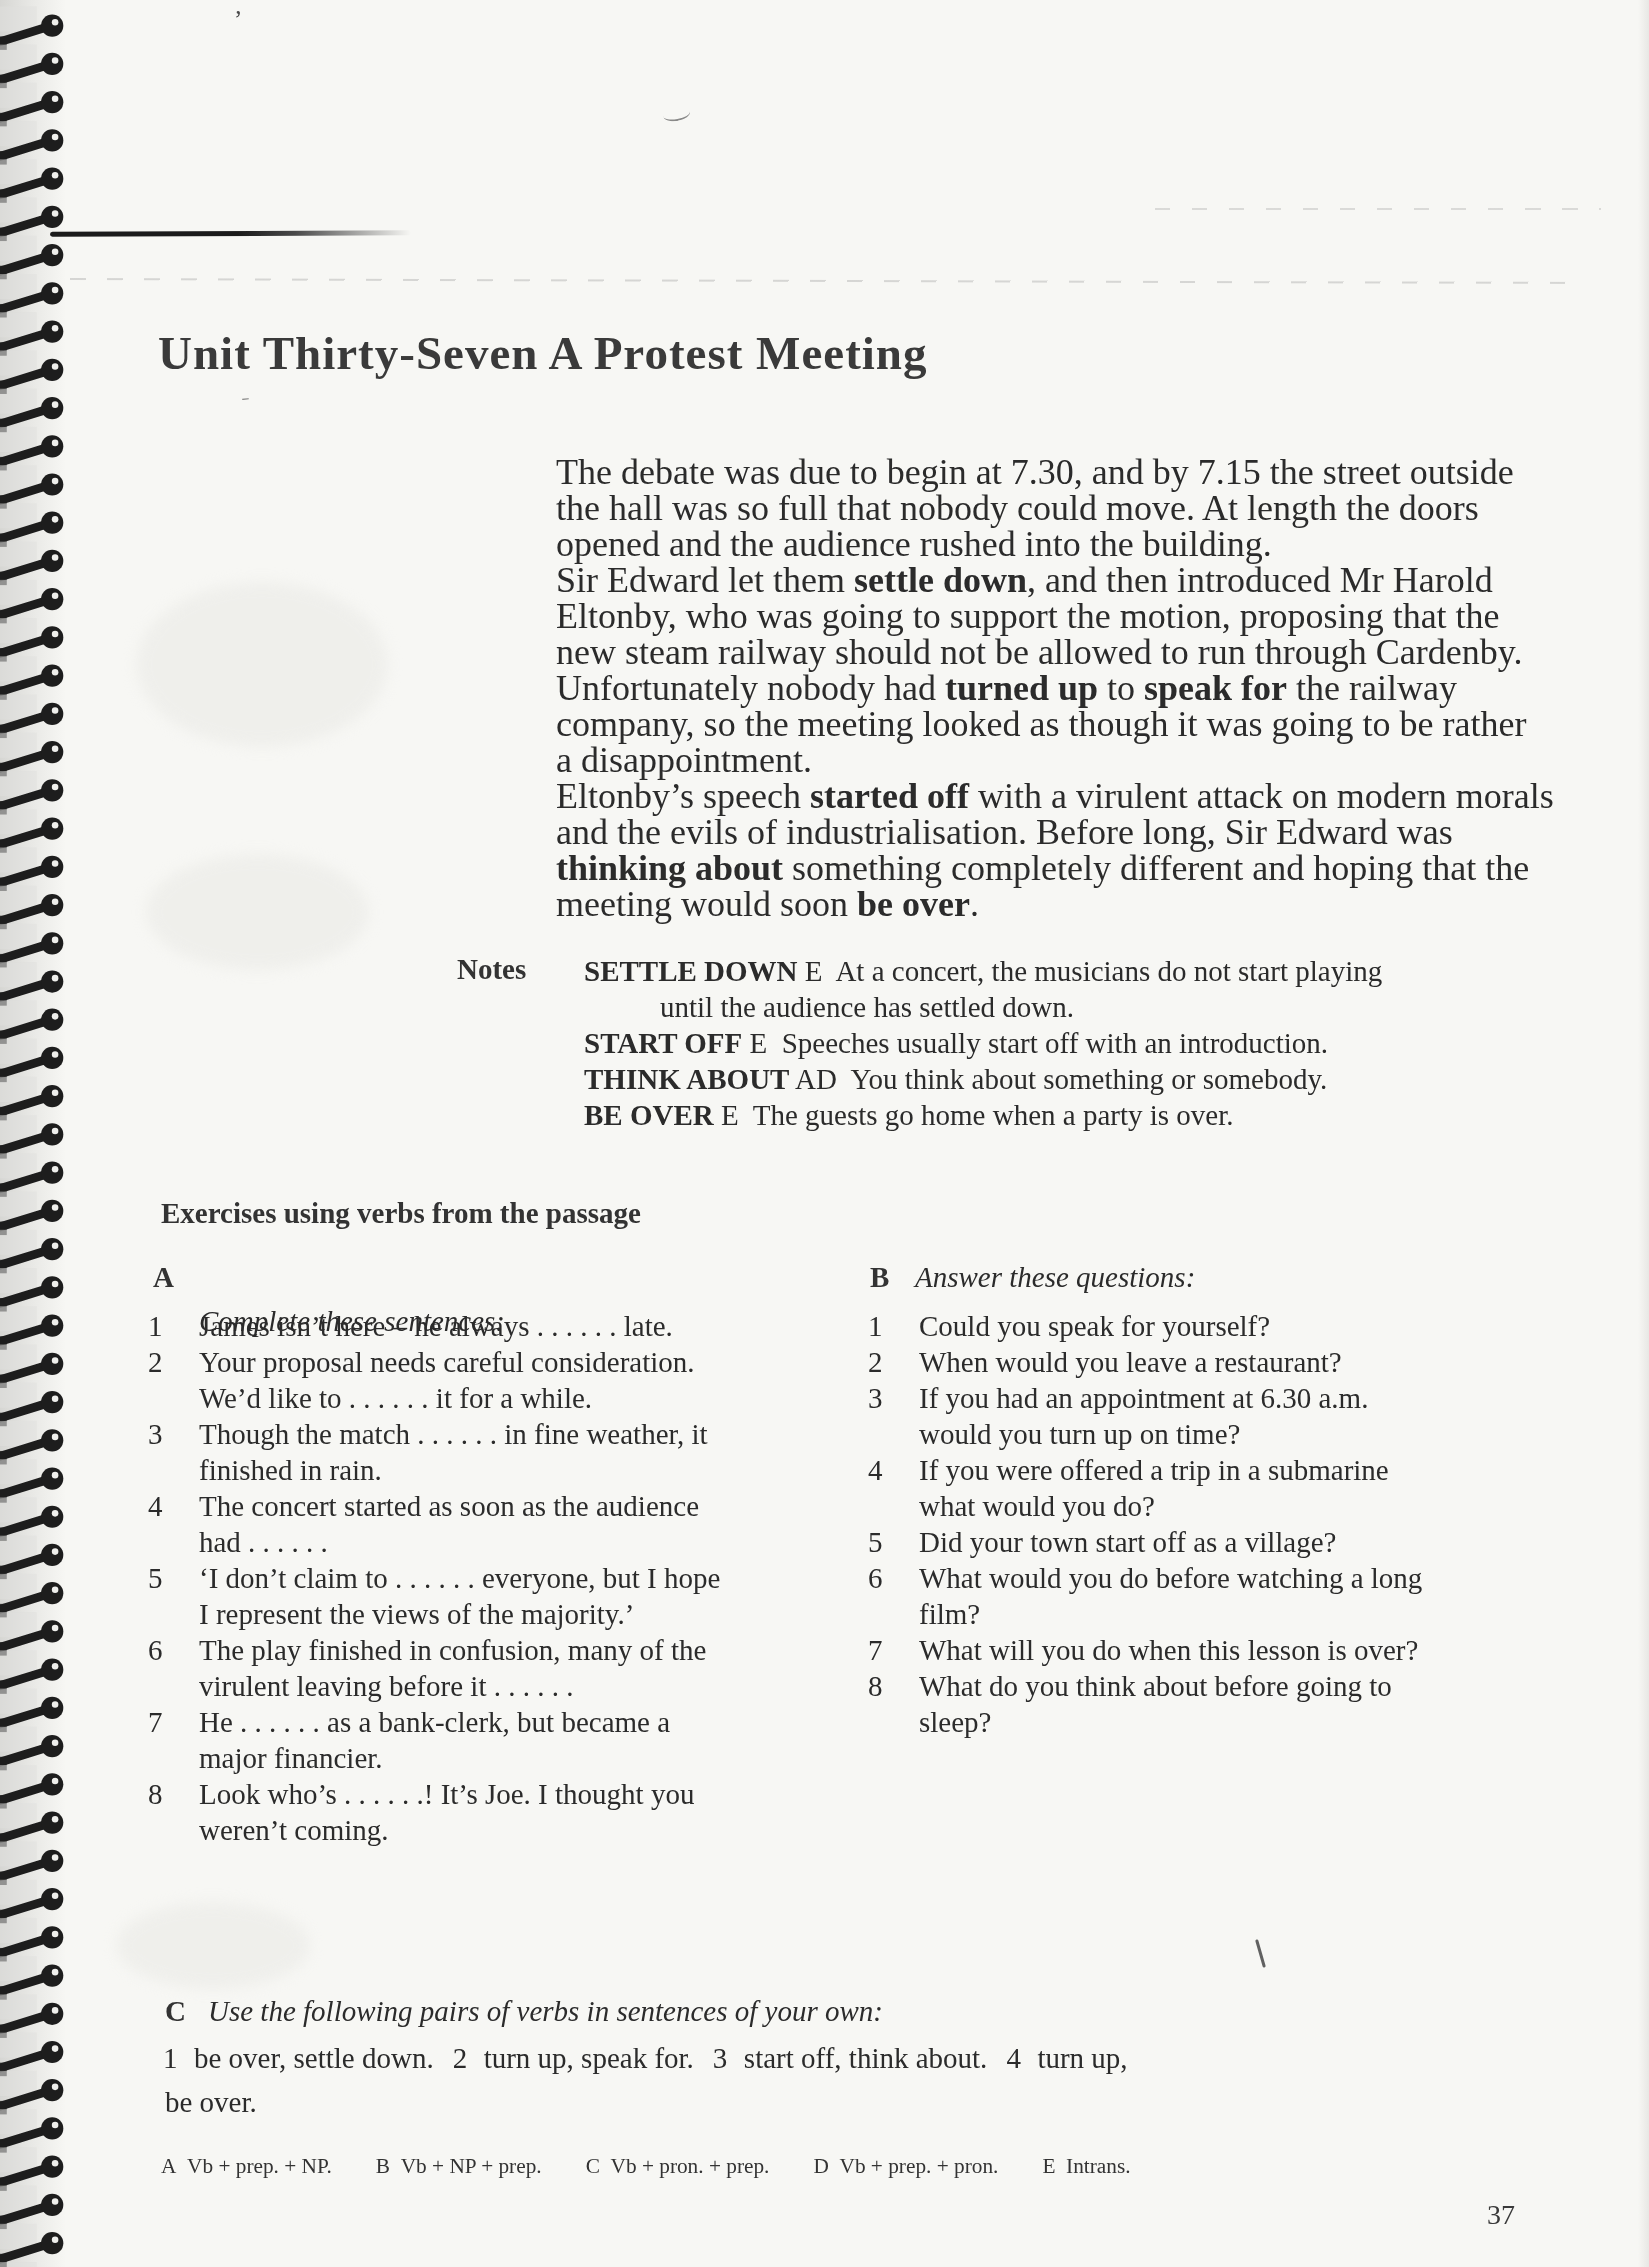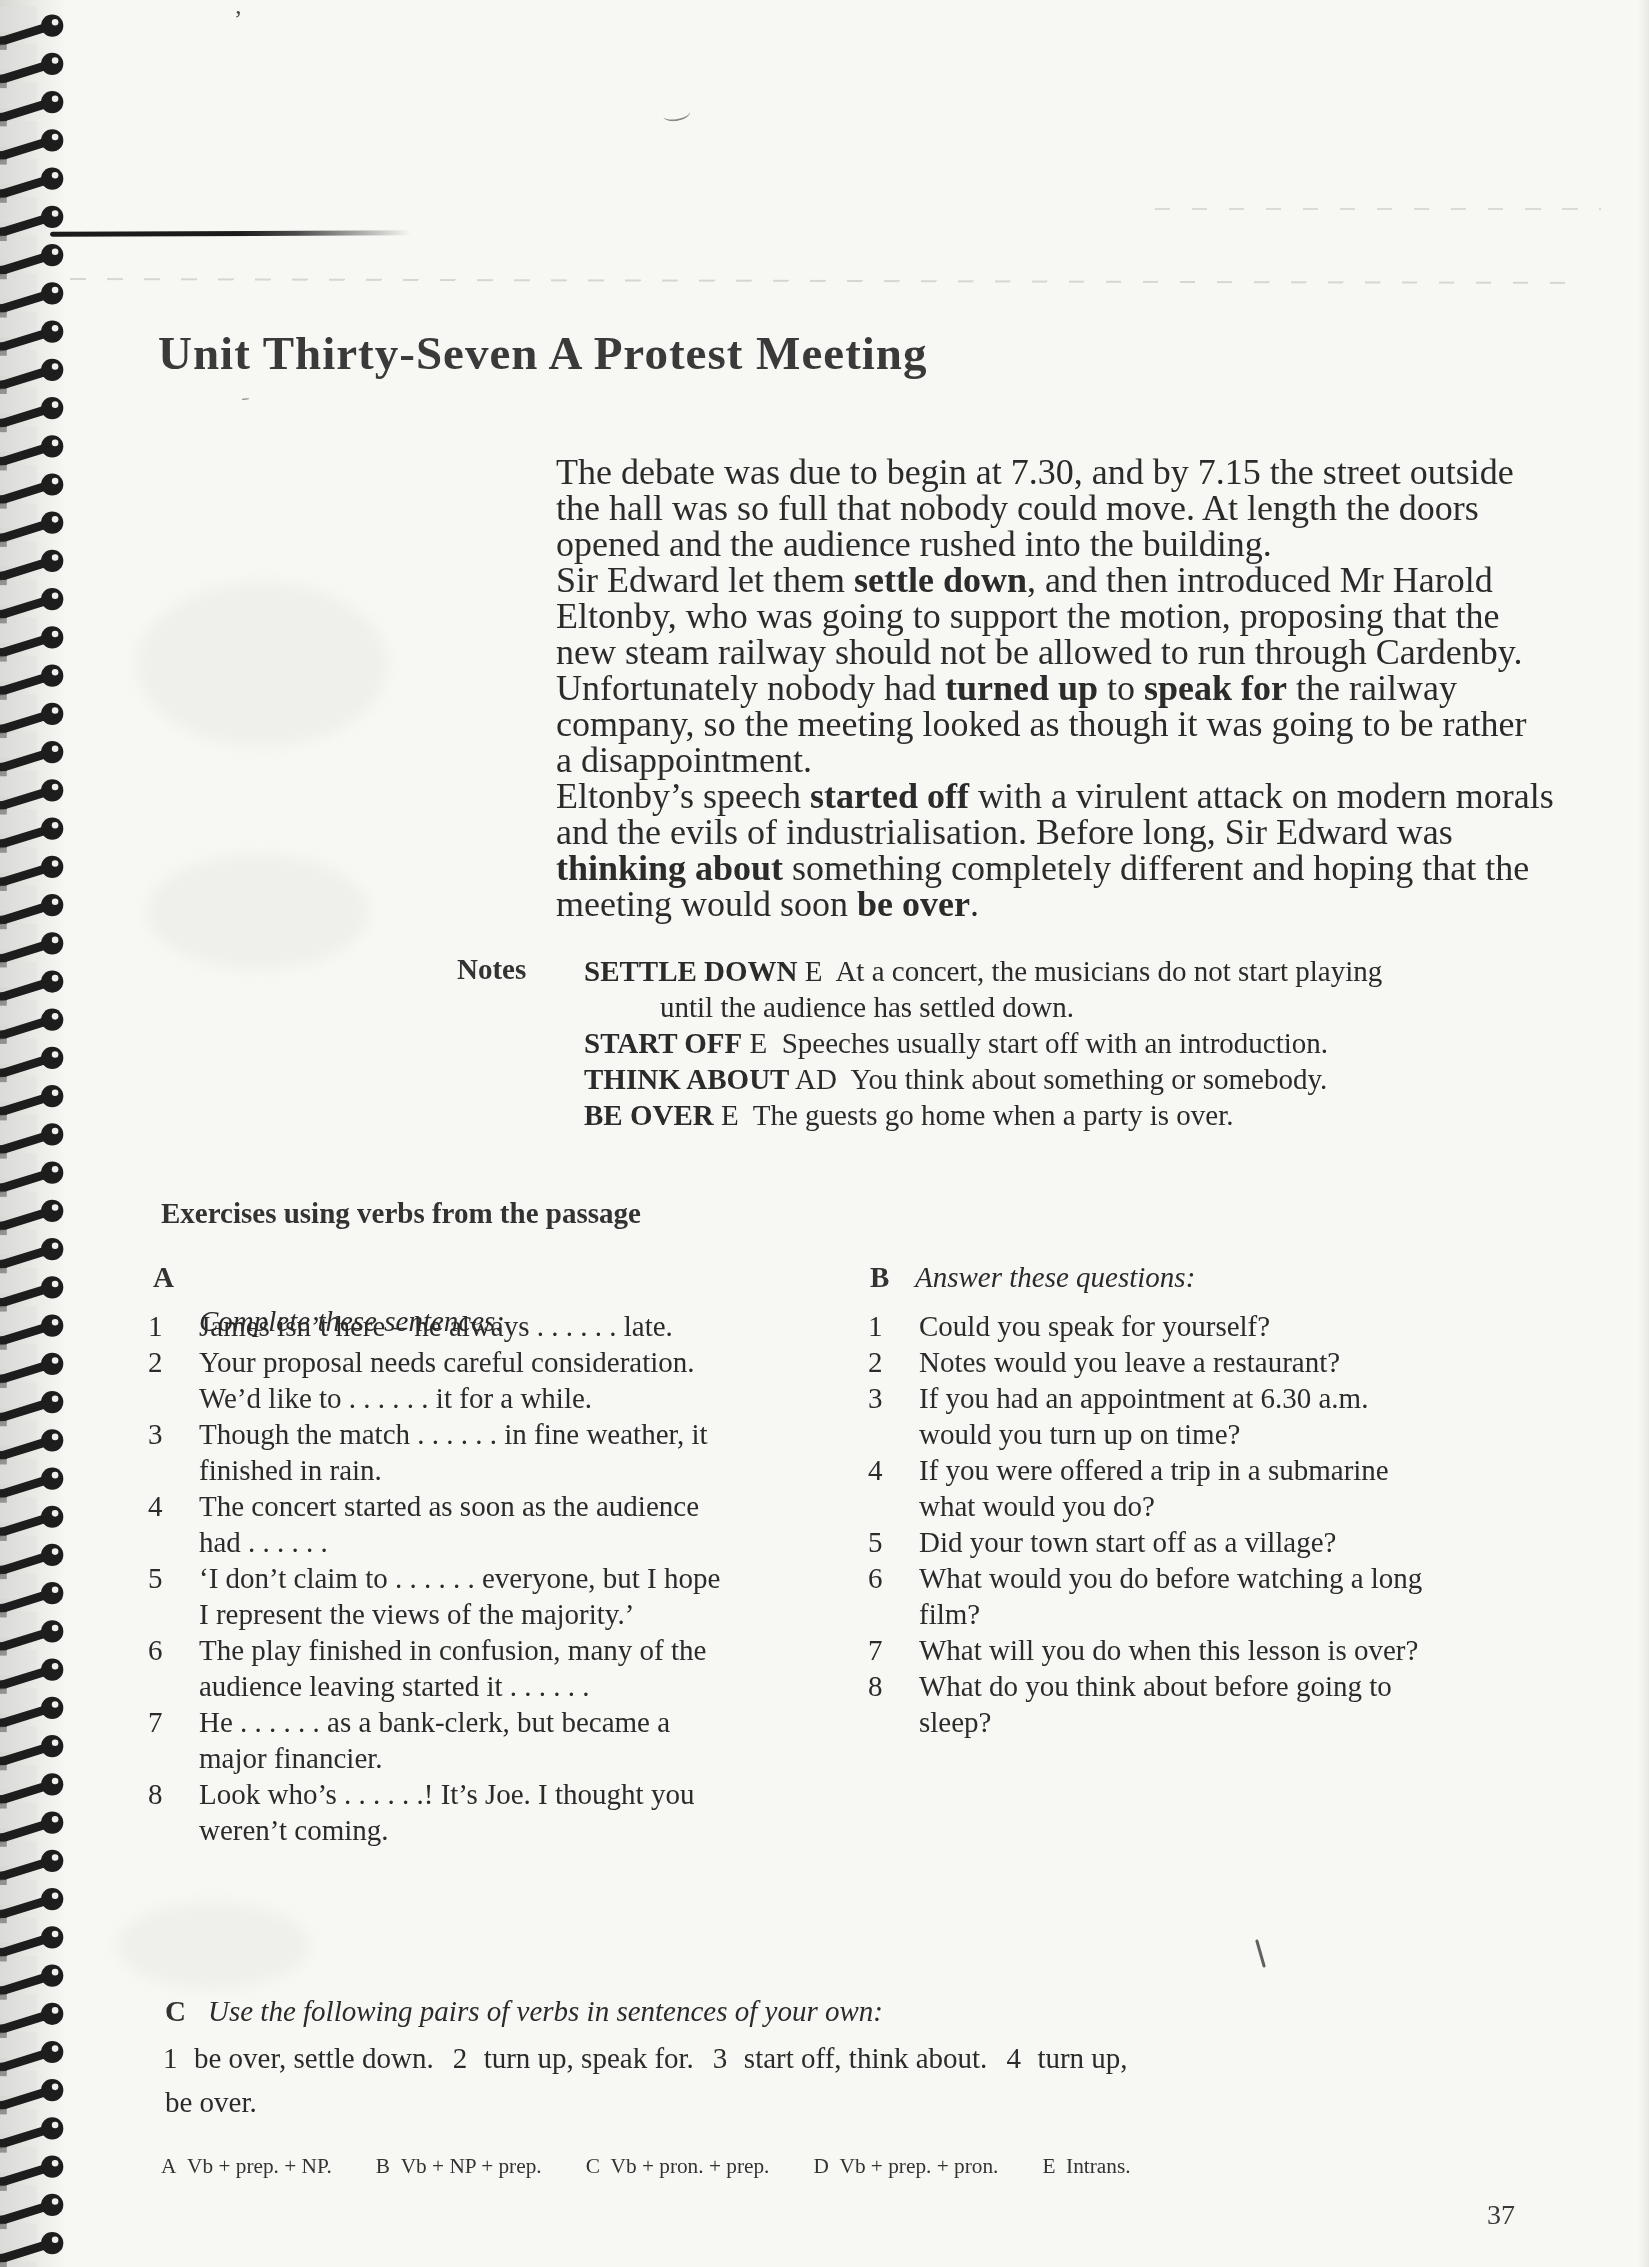--- a/index.html
+++ b/index.html
@@ -445,21 +445,21 @@
         <div class="inum pre">5</div>
         <div>
           <div class="pre">‘I don’t claim to . . . . . . everyone, but I hope</div>
           <div class="pre">I represent the views of the majority.’</div>
         </div>
       </div>
       <div class="item">
         <div class="inum pre">6</div>
         <div>
           <div class="pre">The play finished in confusion, many of the</div>
-          <div class="pre">audience leaving started it . . . . . .</div>
+          <div class="pre">virulent leaving before it . . . . . .</div>
         </div>
       </div>
       <div class="item">
         <div class="inum pre">7</div>
         <div>
           <div class="pre">He . . . . . . as a bank-clerk, but became a</div>
           <div class="pre">major financier.</div>
         </div>
       </div>
       <div class="item">
@@ -476,21 +476,21 @@
   <div class="abs items b-items" id="bItems">
       <div class="item">
         <div class="inum pre">1</div>
         <div>
           <div class="pre">Could you speak for yourself?</div>
         </div>
       </div>
       <div class="item">
         <div class="inum pre">2</div>
         <div>
-          <div class="pre">Notes would you leave a restaurant?</div>
+          <div class="pre">When would you leave a restaurant?</div>
         </div>
       </div>
       <div class="item">
         <div class="inum pre">3</div>
         <div>
           <div class="pre">If you had an appointment at 6.30 a.m.</div>
           <div class="pre">would you turn up on time?</div>
         </div>
       </div>
       <div class="item">

